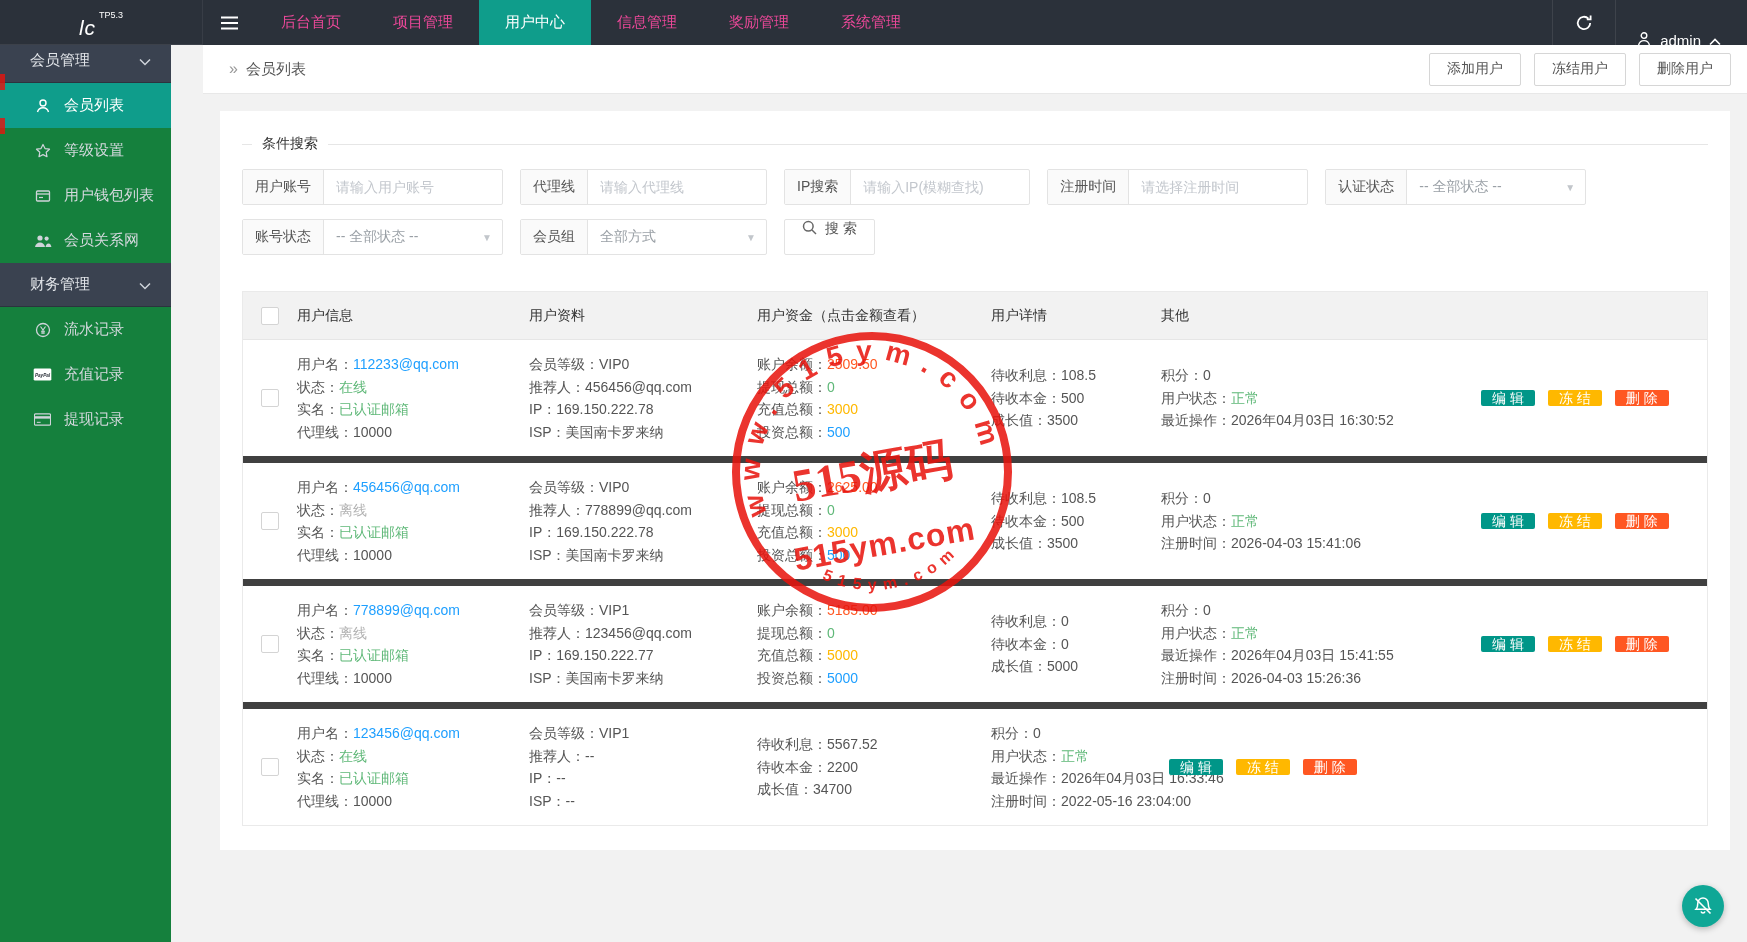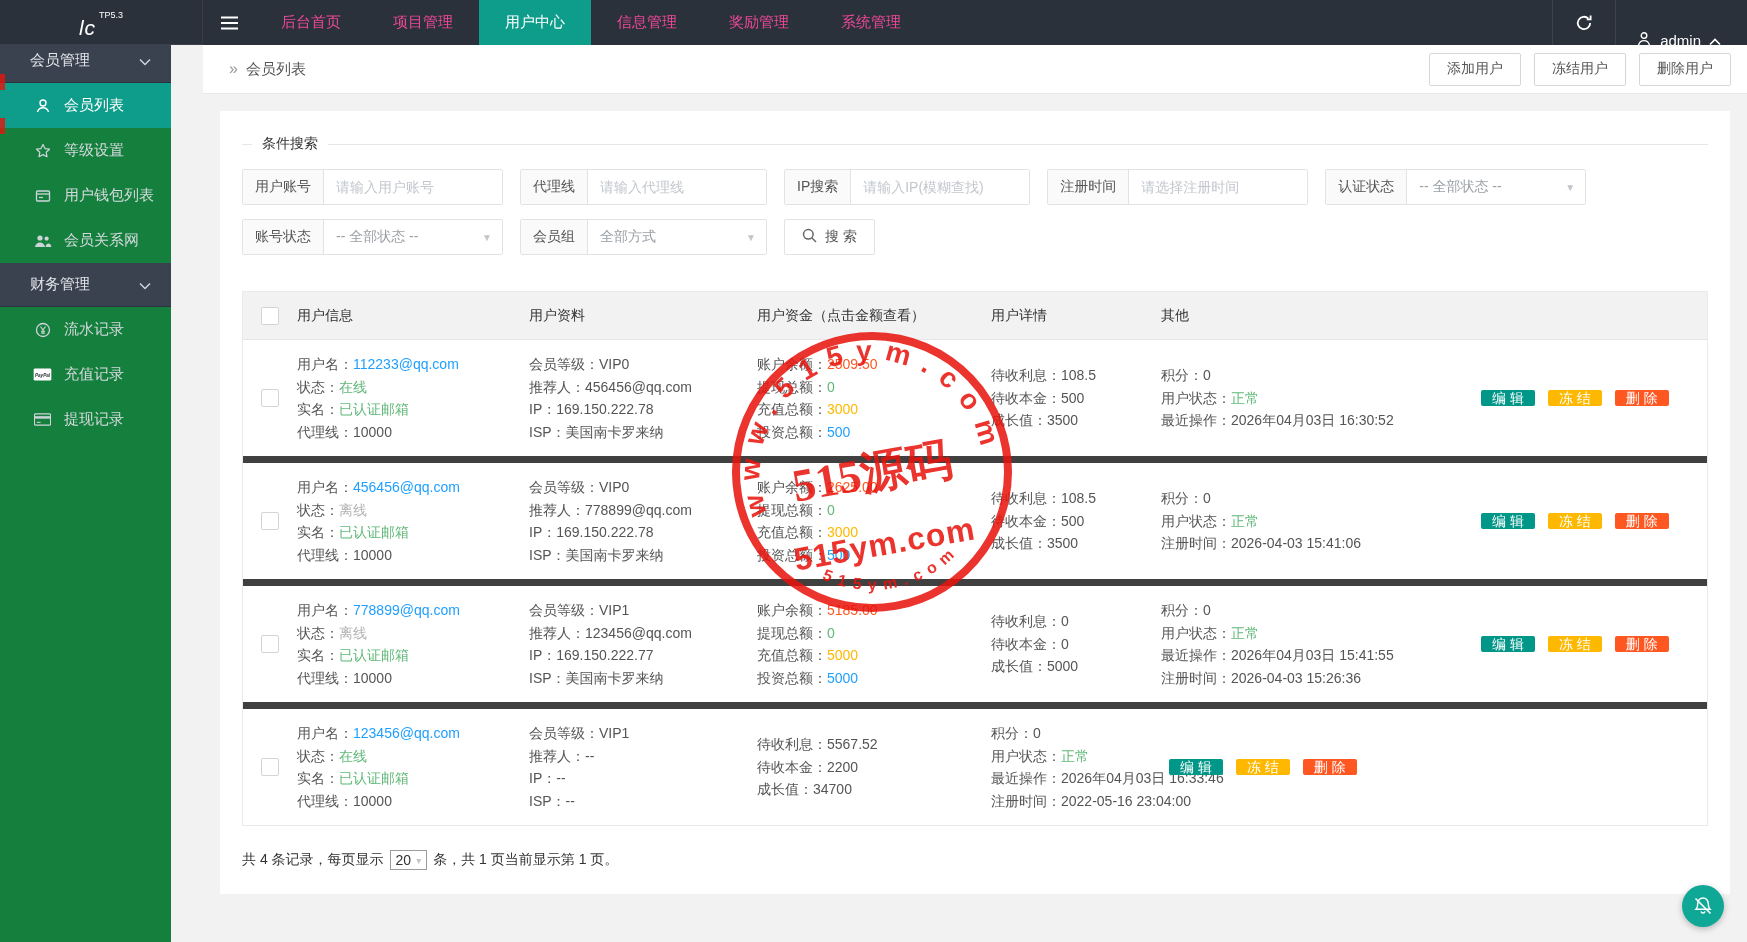--- a/index.html
+++ b/index.html
@@ -45,21 +45,21 @@
   fieldset.search { border:1px solid #e6e6e6; border-width:1px 0 0 0; margin-top:10px; padding:16px 0 4px 0; }
   fieldset.search legend { padding:0 10px; margin-left:10px; color:#333; font-size:14px; }
   .frow { display:flex; gap:17px; margin-bottom:14px; align-items:center; }
   .fgroup { display:flex; align-items:center; height:36px; border:1px solid #e3e3e3; border-radius:2px; background:#fff; }
   .flabel { background:#fafafa; border-right:1px solid #e3e3e3; padding:0 12px; height:100%; display:flex; align-items:center; color:#555; white-space:nowrap; }
   .finput { border:none; outline:none; width:178px; padding:0 12px; font-size:14px; color:#0c4a6e; font-family:inherit; }
   .finput::placeholder { color:#c3c7cd; }
   .fselect { display:flex; align-items:center; width:178px; padding:0 10px 0 12px; color:#9aa0a6; cursor:pointer; }
   .fselect .val { flex:1; }
   .caret { color:#c2c6cb; font-size:10px; }
-  .search-btn { height:36px; display:flex; align-items:center; gap:8px; padding:0 17px; background:#fff;
+  .search-btn { height:36px; display:flex; gap:8px; padding:0 17px; background:#fff;
     border:1px solid #e3e3e3; border-radius:2px; color:#555; font-size:14px; cursor:pointer; }
 
   
   .tbl { margin-top:18px; border:1px solid #eaeaea; width:1466px; }
   .tgrid { display:grid; grid-template-columns:54px 232px 228px 234px 170px 312px 1fr; }
   .thead { background:#f2f2f2; height:48px; align-items:center; color:#333; border-bottom:1px solid #e6e6e6; }
   .trow { border-bottom:7px solid #404040; align-items:center; padding:13px 0; }
   .trow:last-child { border-bottom:none; }
   .cb-cell { display:flex; justify-content:center; }
   .cb { width:18px; height:18px; border:1px solid #d4d4d4; border-radius:2px; background:#fff; cursor:pointer; }
@@ -457,28 +457,20 @@
               </div>
     <div class="act-cell">
       <button class="act-btn btn-edit">编 辑</button>
       <button class="act-btn btn-freeze">冻 结</button>
       <button class="act-btn btn-del">删 除</button>
     </div>
   </div>
           </div>
       </div>
 
-      <div class="pagefoot">
-        <span>共 4 条记录，每页显示</span>
-        <span class="pp-select">
-          <span>20</span>
-          <span class="caret">▾</span>
-        </span>
-        <span>条，共 1 页当前显示第 1 页。</span>
-      </div>
 
       <svg class="stamp" viewBox="0 0 300 300">
         <defs>
           <path id="arcTop" d="M 41.8 179 A 112 112 0 1 1 258.2 179" fill="none"></path>
           <path id="arcBot" d="M 74.2 240.4 A 118 118 0 0 0 225.8 240.4" fill="none"></path>
         </defs>
         <circle cx="150" cy="150" r="136" fill="none" stroke="#e8130c" stroke-width="8"></circle>
         <text font-size="28" font-weight="bold" letter-spacing="12">
           <textPath href="#arcTop" startOffset="6">www.515ym.com</textPath>
         </text>

